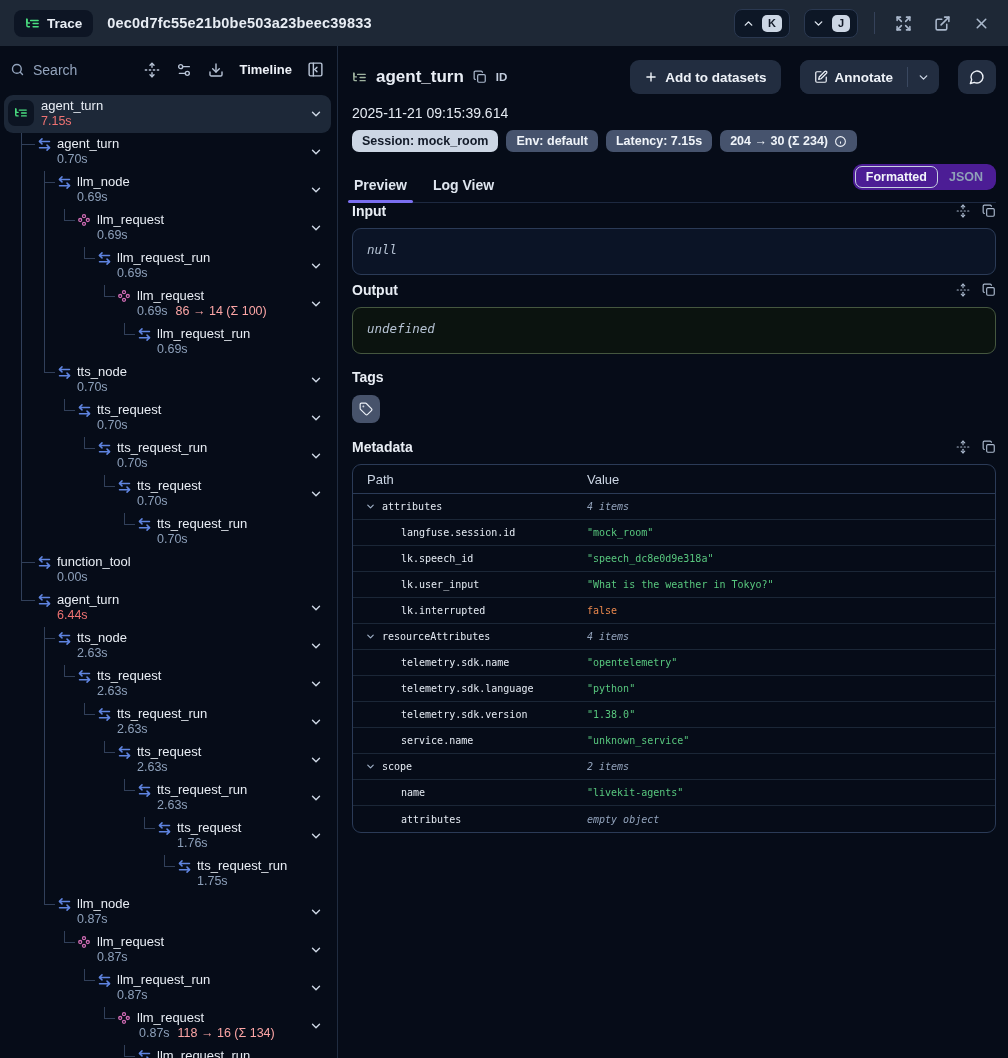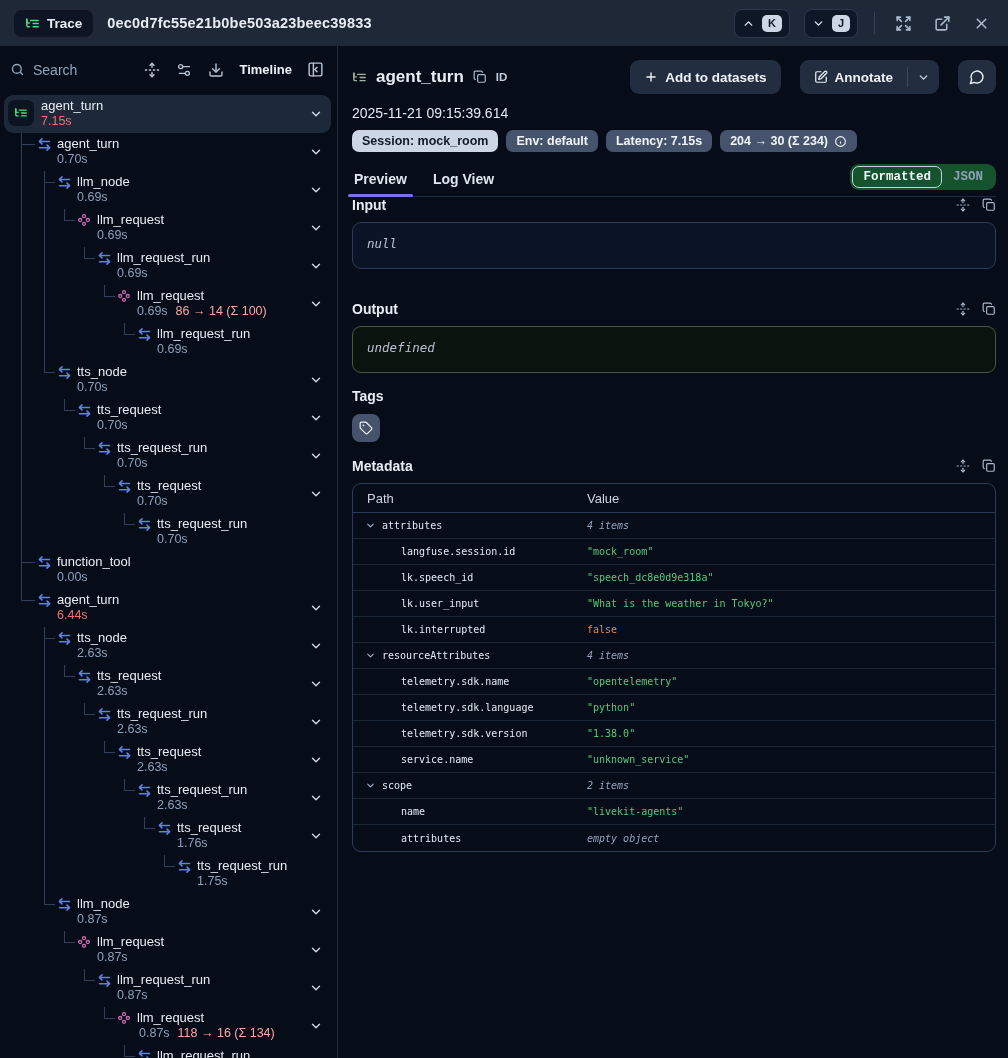--- a/index.html
+++ b/index.html
@@ -95,21 +95,21 @@
   .badge {
     background:#46536d; color:#f0f4f9; border-radius:7px; padding:4px 10px;
     font-size:12.5px; font-weight:600; display:flex; align-items:center; gap:6px;
   }
   .badge.light { background:#ccd6e4; color:#121a28; }
 
   .tabs-row { display:flex; align-items:flex-end; margin-top:12px; border-bottom:1px solid #1d2940; }
   .tab { padding:6px 2px 9px; margin-right:22px; font-size:14px; font-weight:600; color:#dfe6ef; cursor:pointer; position:relative; }
   .tab.active::after { content:""; position:absolute; left:-4px; right:-4px; bottom:-1px; height:3px; background:#7a6ff0; border-radius:2px; }
   .tabs-grow { flex:1; }
-  .fmt-toggle { display:flex; background:#14532d; border-radius:9px; padding:2px; margin-bottom:6px;font-family:Liberation Mono, monospace; }
+  .fmt-toggle { display:flex; background:#4c1d95; border-radius:9px; padding:2px; margin-bottom:12px; }
   .fmt-opt { padding:3px 10px; font-size:12.5px; font-weight:600; color:#8fa0b8; border-radius:7px; cursor:pointer; border:1px solid transparent; }
   .fmt-opt.active { color:#f2f5fa; border-color:#c6d1e0; }
 
   .sec-head { display:flex; align-items:center; }
   .sec-title { font-size:14px; font-weight:700; }
   .sec-grow { flex:1; }
   .sec-icons { display:flex; gap:12px; color:#aab8cc; }
   .code-box {
     margin-top:9px; border:1px solid #2b3b57; background:#0b1426; border-radius:9px;
     height:47px; padding:13px 14px; font-family:"DejaVu Sans Mono",monospace;
@@ -839,21 +839,21 @@
           <span>
               <svg width="14" height="14" viewBox="0 0 24 24" fill="none" stroke="currentColor" stroke-width="2" stroke-linecap="round">
                 <rect x="8" y="8" width="13" height="13" rx="2"></rect>
                 <path d="M4 16c-1.1 0-2-.9-2-2V4c0-1.1.9-2 2-2h10c1.1 0 2 .9 2 2"></path>
               </svg>
             </span>
         </div>
       </div>
       <div class="code-box"><span>null</span></div>
 
-      <div class="sec-head" style="margin-top:32px;">
+      <div class="sec-head" style="margin-top:7px;">
         <span class="sec-title">Output</span>
         <div class="sec-grow"></div>
         <div class="sec-icons">
           <span>
               <svg width="14" height="14" viewBox="0 0 24 24" fill="none" stroke="currentColor" stroke-width="2" stroke-linecap="round" stroke-linejoin="round">
                 <path d="M12 22v-6"></path>
                 <path d="M12 8V2"></path>
                 <path d="M4 12H2"></path>
                 <path d="M10 12H8"></path>
                 <path d="M16 12h-2"></path>

